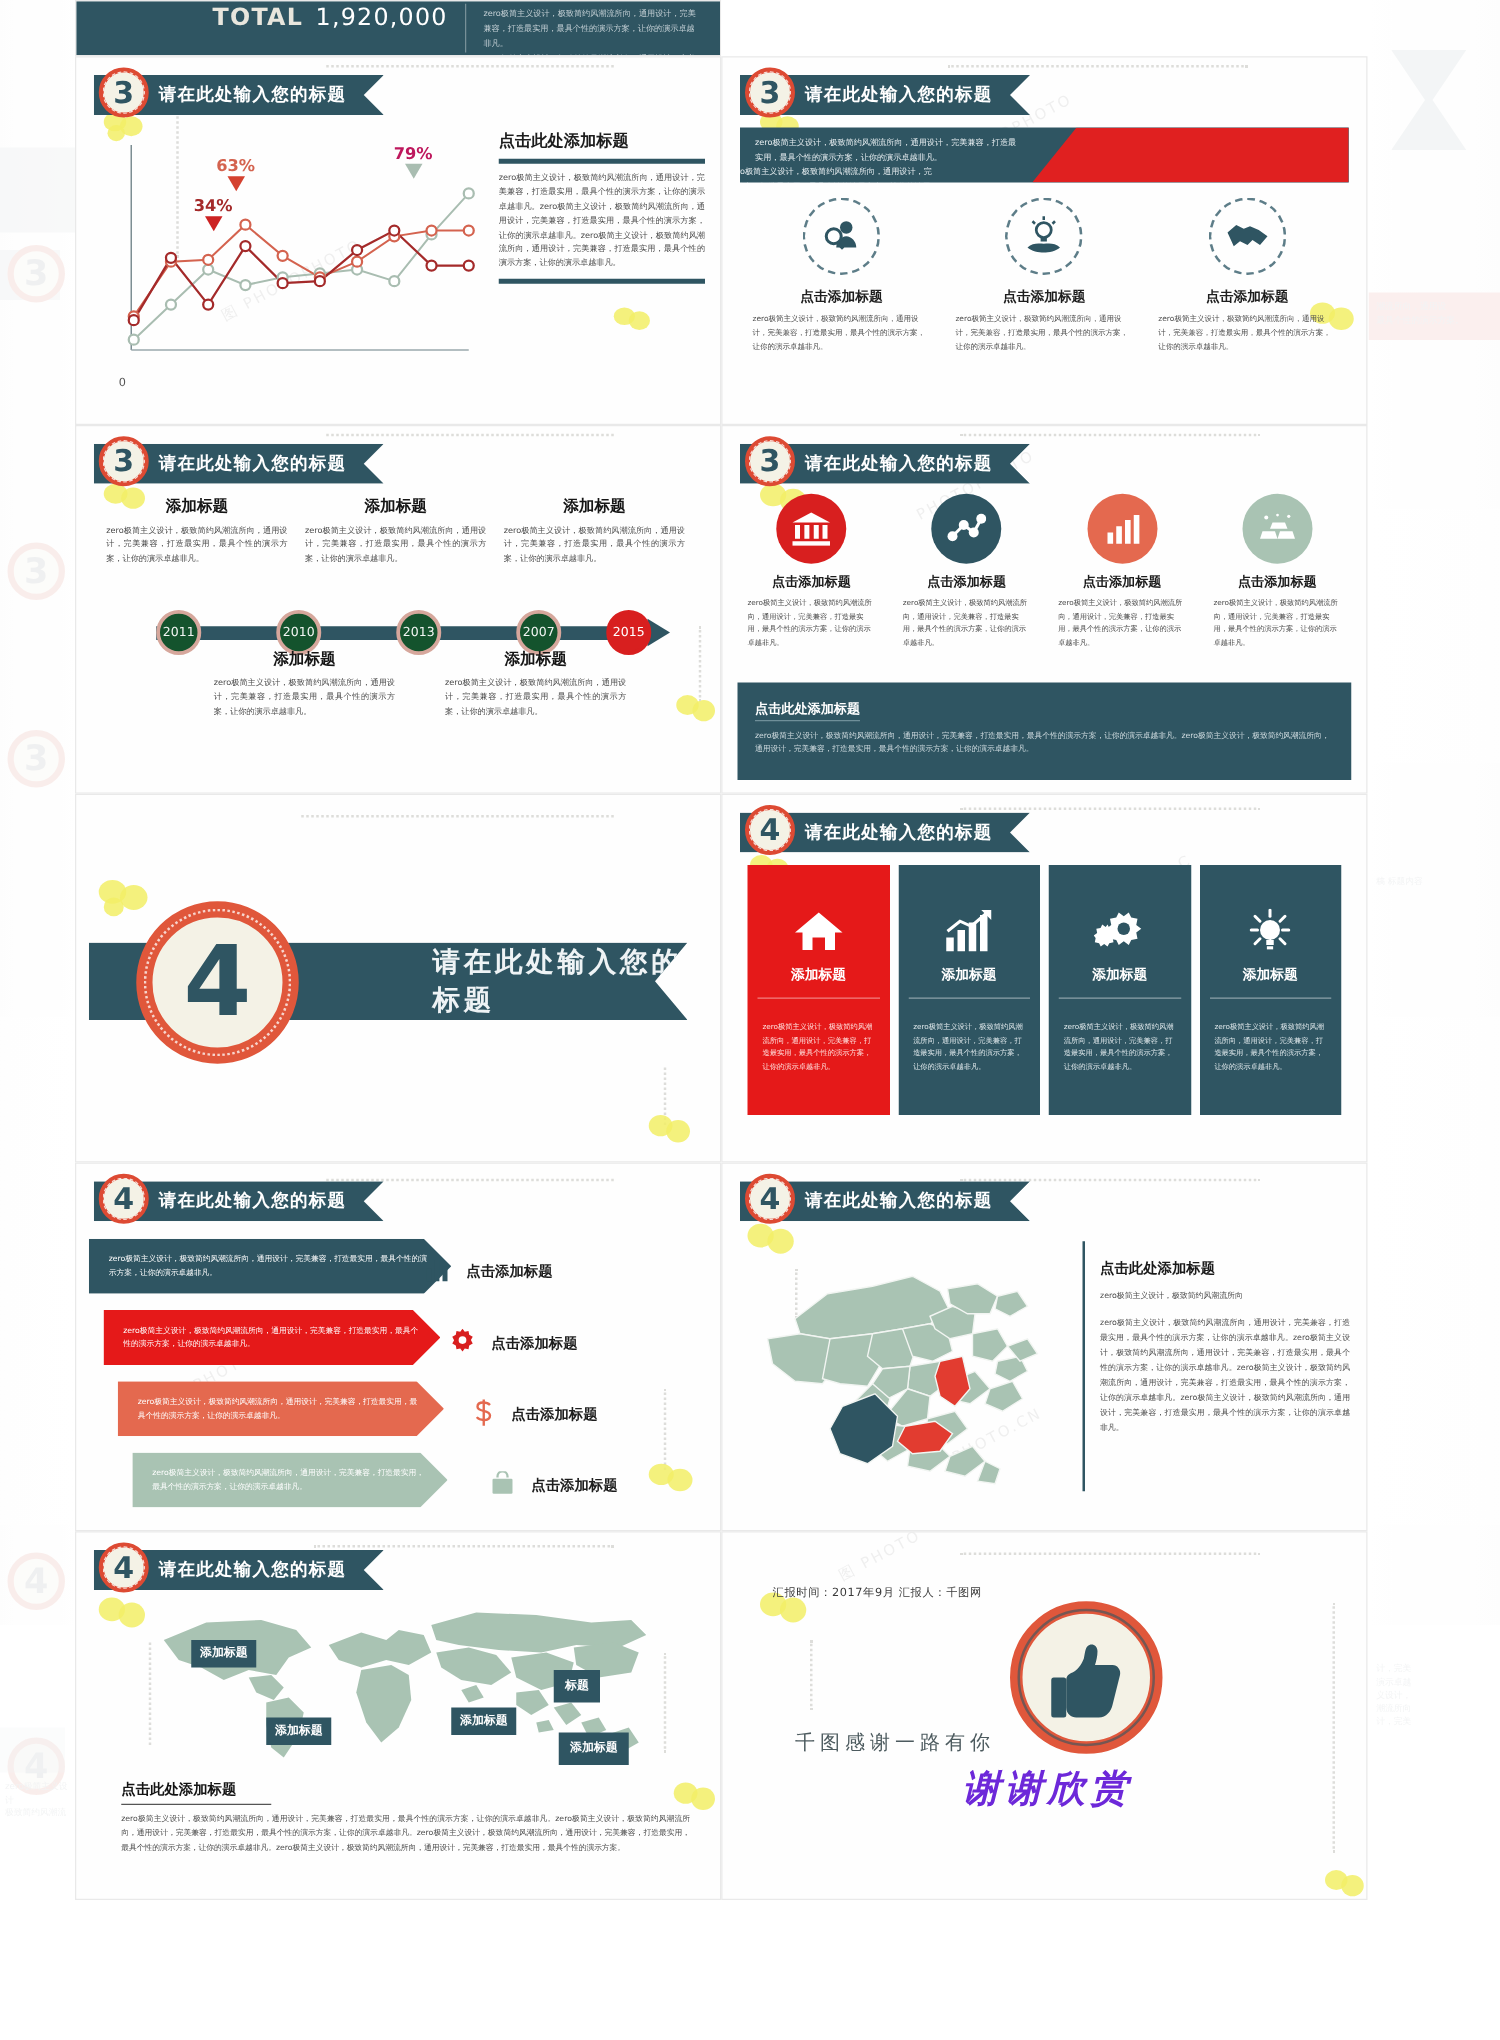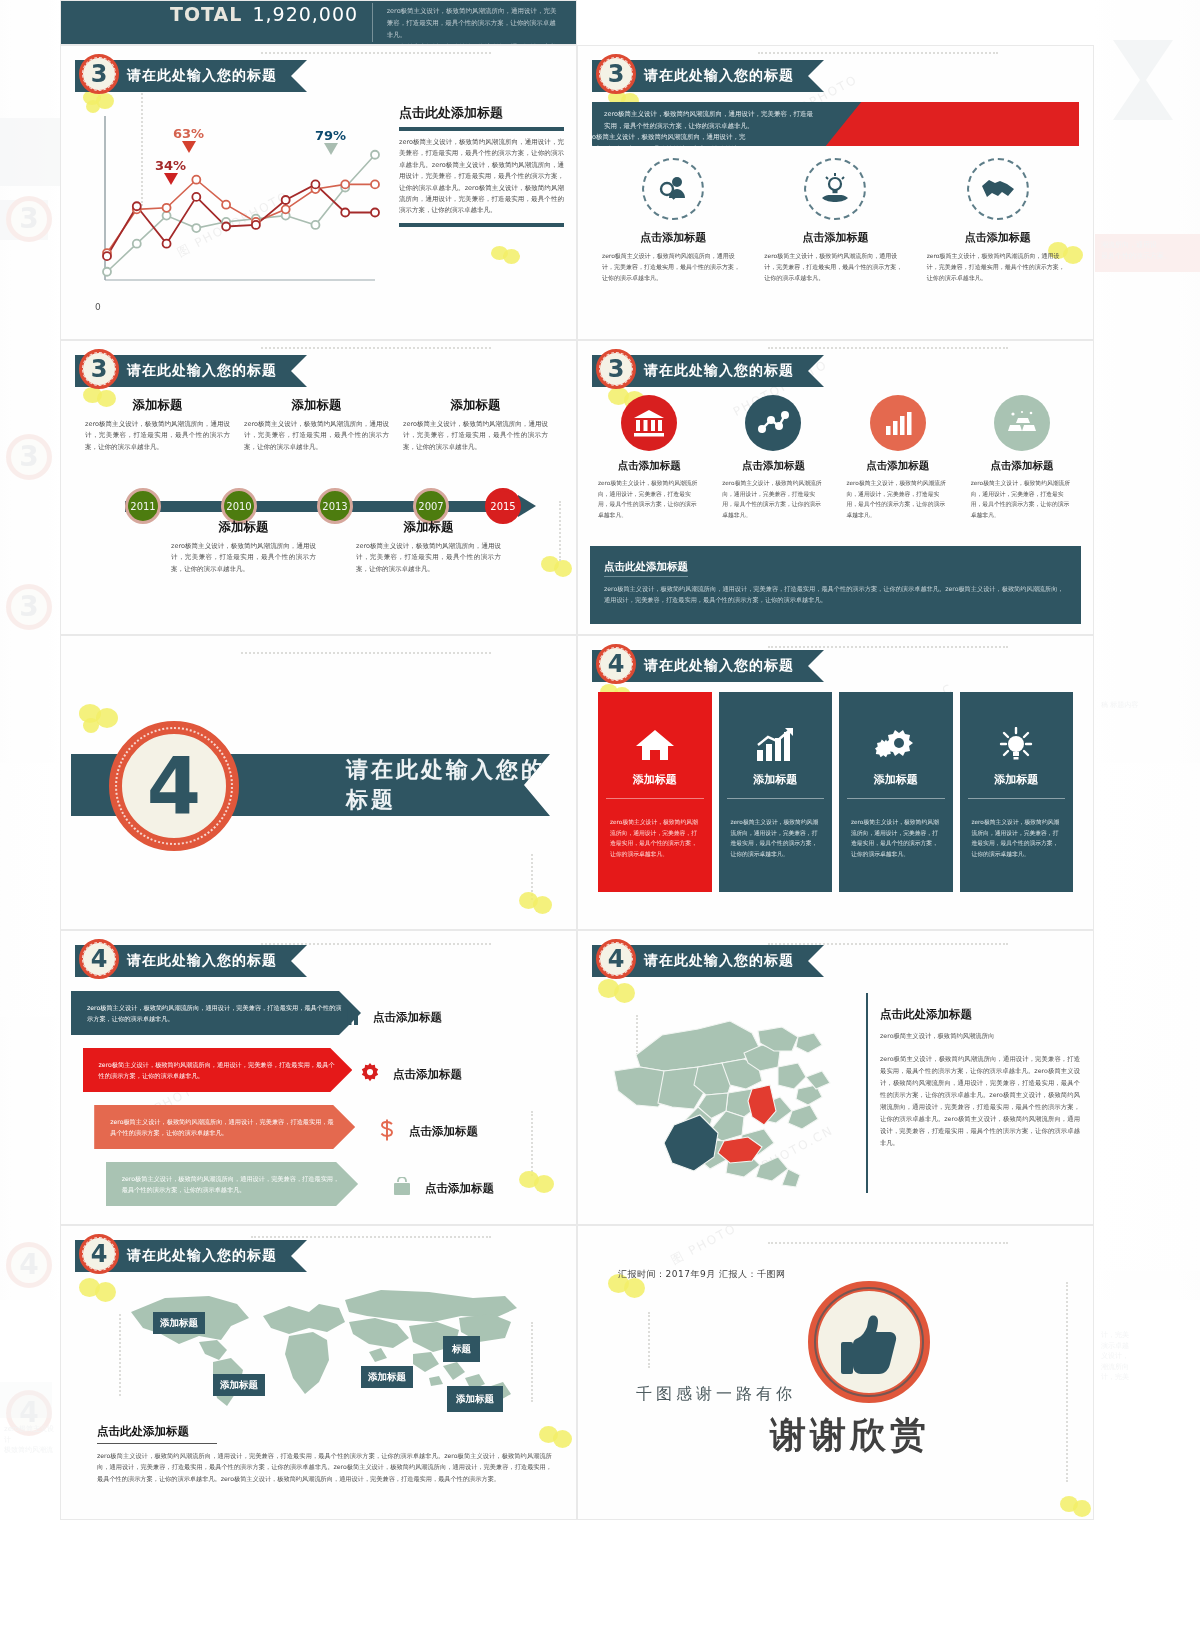--- a/index.html
+++ b/index.html
@@ -111,21 +111,21 @@
   .tl-bot > div { width:145px; }
   .tl-h { font-size:12.5px; font-weight:bold; color:#151515; margin-bottom:5px; text-align:center; }
   .tl-axis { position:absolute; left:24px; top:152px; width:465px; height:26px; }
   .tl-line { position:absolute; left:40px; top:8px; width:395px; height:11px; background:#2f5562; }
   .tl-arrow {
     position:absolute; left:433px; top:2px; width:0; height:0;
     border-top:11px solid transparent; border-bottom:11px solid transparent; border-left:18px solid #2f5562;
   }
   .tl-node {
     position:absolute; top:-5px; width:36px; height:36px; border-radius:50%;
-    background:#4d7c0f; border:3px solid #d6a79c; color:#f2f5f3;
+    background:#14532d; border:3px solid #d6a79c; color:#f2f5f3;
     font-size:10px; display:flex; align-items:center; justify-content:center;
   }
   .tl-node.last { background:#d81f1f; border-color:#d81f1f; color:#fff; }
 
   
   .ic4 { position:absolute; top:54px; left:12px; right:12px; display:flex; gap:6px; }
   .ic4 > div { flex:1; text-align:center; }
   .cir { width:56px; height:56px; border-radius:50%; margin:0 auto 8px;
          display:flex; align-items:center; justify-content:center; }
   .ic4 .t { font-size:10.5px; font-weight:bold; color:#1c1c1c; margin-bottom:5px; }
@@ -188,21 +188,21 @@
   .s9-foot .h { font-size:11.5px; font-weight:bold; color:#141414; }
   .s9-foot .u { width:120px; height:1px; background:#555; margin:4px 0 6px; }
   .s9-foot .d { font-size:6.2px; line-height:1.85; color:#4a4a4a; text-align:justify; }
 
   
   .th-meta { position:absolute; left:40px; top:42px; font-size:9px; color:#3a3a3a; letter-spacing:.5px; }
   .th-circle { position:absolute; left:230px; top:55px; width:122px; height:122px; border-radius:50%;
                background:#f4f2e6; border:10px solid #e0573b; display:flex; align-items:center; justify-content:center; }
   .th-circle::after{ content:""; position:absolute; inset:-4px; border-radius:50%; border:2px solid #2f5562; opacity:.6;}
   .th-sub { position:absolute; left:58px; top:158px; font-size:16px; color:#4d5b5f; letter-spacing:4px; }
-  .th-main{ position:absolute; left:192px; top:185px; font-size:36px; font-weight:bold; color:#404040; letter-spacing:4px; }
+  .th-main{ position:absolute; left:192px; top:185px; font-size:30px; font-weight:bold; color:#6d28d9; letter-spacing:4px;font-style:italic; }
 </style>
 </head>
 <body>
 
 <div id="page">
 
   <div class="ghost-col ghost-left">
     <div class="ghost-box" style="left:0;top:118px;width:62px;height:68px;"></div>
     <div class="ghost-box" style="left:0;top:200px;width:48px;height:40px;"></div>
     <div class="ghost-badge" style="left:6px;top:196px;">3</div>
@@ -312,21 +312,21 @@
           
           <div style="position:absolute;left:28px;top:50px;margin-left:44px;">
             <div class="pct" style="color:#a42a2a;">34%</div>
             <div style="width:0;height:0;margin:0 auto;border-left:7px solid transparent;border-right:7px solid transparent;border-top:12px solid #c22;"></div>
           </div>
           <div style="position:absolute;left:90px;top:18px;">
             <div class="pct" style="color:#d4634f;">63%</div>
             <div style="width:0;height:0;margin:0 auto;border-left:7px solid transparent;border-right:7px solid transparent;border-top:12px solid #d4412f;"></div>
           </div>
           <div style="position:absolute;left:232px;top:8px;">
-            <div class="pct" style="color:#0c4a6e;margin-top:12px;">79%</div>
+            <div class="pct" style="color:#be185d;">79%</div>
             <div style="width:0;height:0;margin:0 auto;border-left:7px solid transparent;border-right:7px solid transparent;border-top:12px solid #a9bdb1;"></div>
           </div>
         </div>
 
         <div class="s1-right">
           <div class="cap">点击此处添加标题</div>
           <div class="s1-rule"></div>
           <div class="body-cn">zero极简主义设计，极致简约风潮流所向，通用设计，完美兼容，打造最实用，最具个性的演示方案，让你的演示卓越非凡。zero极简主义设计，极致简约风潮流所向，通用设计，完美兼容，打造最实用，最具个性的演示方案，让你的演示卓越非凡。zero极简主义设计，极致简约风潮流所向，通用设计，完美兼容，打造最实用，最具个性的演示方案，让你的演示卓越非凡。</div>
           <div class="s1-rule bot"></div>
         </div>

